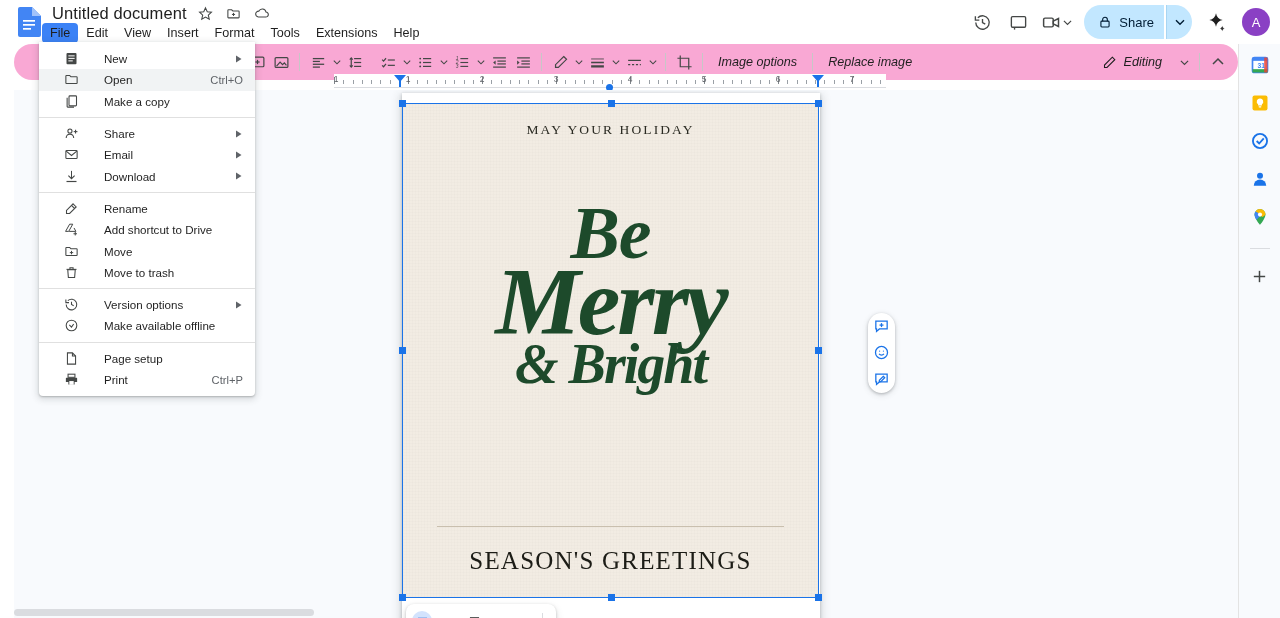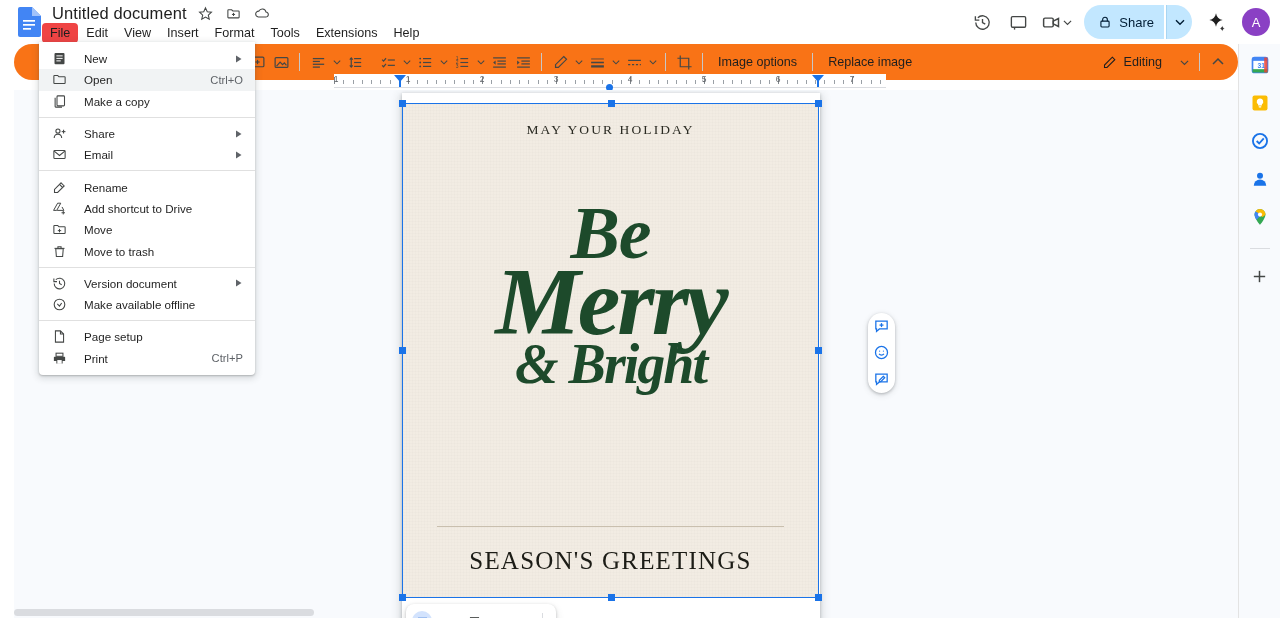--- a/index.html
+++ b/index.html
@@ -16,36 +16,36 @@
   .header { position: absolute; top: 0; left: 0; width: 1280px; height: 44px; background: #fff; }
   .docs-logo { position: absolute; left: 12px; top: 5px; width: 34px; height: 34px;
     display: flex; align-items: center; justify-content: center; }
   .docs-logo svg { display:block; }
   .title-row { position: absolute; left: 52px; top: 4px; display: flex; align-items: flex-start; gap: 10px; }
   .doc-title { font-size: 16.5px; color: #1f1f1f; letter-spacing: .1px; white-space: nowrap; }
   .hicon { width: 18px; height: 18px; display:inline-flex; align-items:center; justify-content:center; color:#444746; }
   .hicon svg { display:block; }
   .menubar { position: absolute; left: 42px; top: 23px; display: flex; gap: 0px; }
   .menu-item { font-size: 12.6px; color: #1f1f1f; padding: 2px 8px; border-radius: 4px; line-height: 16px; }
-  .menu-item.active { background: #ef4444; }
+  .menu-item.active { background: #3b82f6; }
 
   .header-right { position: absolute; right: 10px; top: 4px; height: 36px; display: flex; align-items: center; gap: 2px; }
   .hr-btn { width: 34px; height: 34px; border-radius: 50%; display: flex; align-items: center; justify-content: center; color: #444746; }
   .meet-btn { display:flex; align-items:center; height:34px; border-radius:17px; padding:0 2px 0 4px; color:#444746; gap:1px;}
   .share-btn { display: flex; align-items: center; height: 34px; background: #c2e7ff; border-radius: 17px 0 0 17px;
     padding: 0 10px 0 14px; gap: 7px; color: #001d35; font-size: 13px; margin-left: 8px; }
   .share-caret { display:flex; align-items:center; justify-content:center; width:26px; height:34px; background:#c2e7ff;
     border-radius: 0 17px 17px 0; color:#001d35; border-left: 1px solid #a8d5f2;}
   .gemini-btn { width: 32px; height: 32px; display:flex; align-items:center; justify-content:center; margin-left:6px; }
   .avatar { width: 28px; height: 28px; border-radius: 50%; background: #8a40c4; color: #fff;
     display: flex; align-items: center; justify-content: center; font-size: 13px; margin-left: 8px; }
 
   
   .toolbar { position: absolute; top: 44px; left: 14px; width: 1224px; height: 36px;
-    background: #f97316; border-radius: 20px; display: flex; align-items: center; padding: 0 8px; }
+    background: #f9a8d4; border-radius: 20px; display: flex; align-items: center; padding: 0 8px; font-style: italic; }
   .tb-ic { width: 24px; height: 24px; display: flex; align-items: center; justify-content: center; color: #444746; border-radius: 4px; flex: none;}
   .tb-ic svg { display:block; }
   .tb-caret { width: 13px; height: 24px; display:flex; align-items:center; justify-content:center; color:#444746; flex:none;}
   .tb-sep { width: 1px; height: 18px; background: #c7c7c7; margin: 0 6px; flex:none;}
   .tb-text { font-size: 12.6px; color: #1f1f1f; padding: 0 9px; white-space: nowrap; flex:none;}
   .editing-chip { display: flex; align-items: center; gap: 6px; padding: 0 4px 0 8px; height: 24px; border-radius: 12px; color:#1f1f1f; font-size:12.6px;}
 
   
   .ruler { position: absolute; top: 74px; left: 334px; width: 552px; height: 16px; }
   .ruler-bar { position: absolute; left: 0; top: 0; width: 552px; height: 13px; background:#fff; }
@@ -121,21 +121,21 @@
   .lp-chip { position: absolute; left: 18px; top: 156px; width: 42px; height: 42px; border-radius: 50%; background: #d3e3fd; }
   .lp-chip-bar { position:absolute; left:36px; top:163px; width:4px; height:28px; background:#0b57d0;}
   .lp-note { position: absolute; left: 22px; top: 186px; width: 70px; font-size: 11.5px; font-style: italic; color: #5f6368; line-height: 15px;}
   .lp-search { position: absolute; left: 14px; top: 44px; width: 36px; height: 30px;
     display:flex; align-items:center; justify-content:center; }
   .lp-search-pill { position:absolute; left: 8px; top: 45px; width: 42px; height: 30px; border-radius: 16px; background: #f0f4f9;}
 
   
   .file-menu { position: absolute; left: 39px; top: 42px; width: 216px; background: #fff; border-radius: 0 0 4px 4px;
     box-shadow: 0 2px 6px 2px rgba(60,64,67,.15), 0 1px 2px rgba(60,64,67,.3); padding: 6px 0 6px 0; }
-  .mi { position: relative; height: 21.3px; display: flex; align-items: center; padding: 0 0 0 12px; gap: 4px; }
+  .mi { position: relative; height: 21.3px; display: flex; align-items: center; padding: 0 0 0 24px; gap: 12px; }
   .mi.hl { background: #f1f3f4; }
   .mi-ic { width: 17px; height: 17px; display: flex; align-items: center; justify-content: center; color: #444746; flex:none;}
   .mi-ic svg { display:block; }
   .mi-label { font-size: 11.6px; color: #1f1f1f; margin-left: 12px; white-space: nowrap; }
   .mi-accel { position: absolute; right: 12px; font-size: 11.2px; color: #5f6368; }
   .mi-arrow { position: absolute; right: 12px; color: #5f6368; display:flex; align-items:center;}
   .mi-sep { height: 1px; background: #e0e0e0; margin: 5px 0; }
 </style>
 </head>
 <body>
@@ -724,20 +724,35 @@
             <polyline points="3.5,6.5 12,13.5 20.5,6.5" fill="none" stroke="#444746" stroke-width="1.7"></polyline>
           </svg>
         </span>
         <span class="mi-label">Email</span>
         <span class="mi-arrow">
           <svg width="8" height="8" viewBox="0 0 8 8">
             <polygon points="1,0.5 6.5,4 1,7.5" fill="#5f6368"></polygon>
           </svg>
         </span>
       </div>
+      <div class="mi">
+        <span class="mi-ic">
+          <svg width="15" height="15" viewBox="0 0 24 24">
+            <line x1="12" y1="3" x2="12" y2="15" stroke="#444746" stroke-width="1.7"></line>
+            <polyline points="7,10.5 12,15.5 17,10.5" fill="none" stroke="#444746" stroke-width="1.7"></polyline>
+            <line x1="4" y1="20" x2="20" y2="20" stroke="#444746" stroke-width="1.9"></line>
+          </svg>
+        </span>
+        <span class="mi-label">Download</span>
+        <span class="mi-arrow">
+          <svg width="8" height="8" viewBox="0 0 8 8">
+            <polygon points="1,0.5 6.5,4 1,7.5" fill="#5f6368"></polygon>
+          </svg>
+        </span>
+      </div>
       <div class="mi-sep"></div>
       <div class="mi">
         <span class="mi-ic">
           <svg width="15" height="15" viewBox="0 0 24 24">
             <path d="M14.5 4.5l5 5L9 20H4v-5z" fill="none" stroke="#444746" stroke-width="1.7"></path>
             <line x1="12" y1="7" x2="17" y2="12" stroke="#444746" stroke-width="1.7"></line>
           </svg>
         </span>
         <span class="mi-label">Rename</span>
       </div>
@@ -774,21 +789,21 @@
       </div>
       <div class="mi-sep"></div>
       <div class="mi">
         <span class="mi-ic">
           <svg width="15" height="15" viewBox="0 0 24 24">
             <path d="M3.5 12a8.5 8.5 0 1 0 2.6-6.1" fill="none" stroke="#444746" stroke-width="1.7"></path>
             <polyline points="3,4 3,9 8,9" fill="none" stroke="#444746" stroke-width="1.7"></polyline>
             <polyline points="12,7.5 12,12 15.5,14" fill="none" stroke="#444746" stroke-width="1.7"></polyline>
           </svg>
         </span>
-        <span class="mi-label">Version document</span>
+        <span class="mi-label">Version options</span>
         <span class="mi-arrow">
           <svg width="8" height="8" viewBox="0 0 8 8">
             <polygon points="1,0.5 6.5,4 1,7.5" fill="#5f6368"></polygon>
           </svg>
         </span>
       </div>
       <div class="mi">
         <span class="mi-ic">
           <svg width="15" height="15" viewBox="0 0 24 24">
             <circle cx="12" cy="12" r="8.5" fill="none" stroke="#444746" stroke-width="1.7"></circle>

